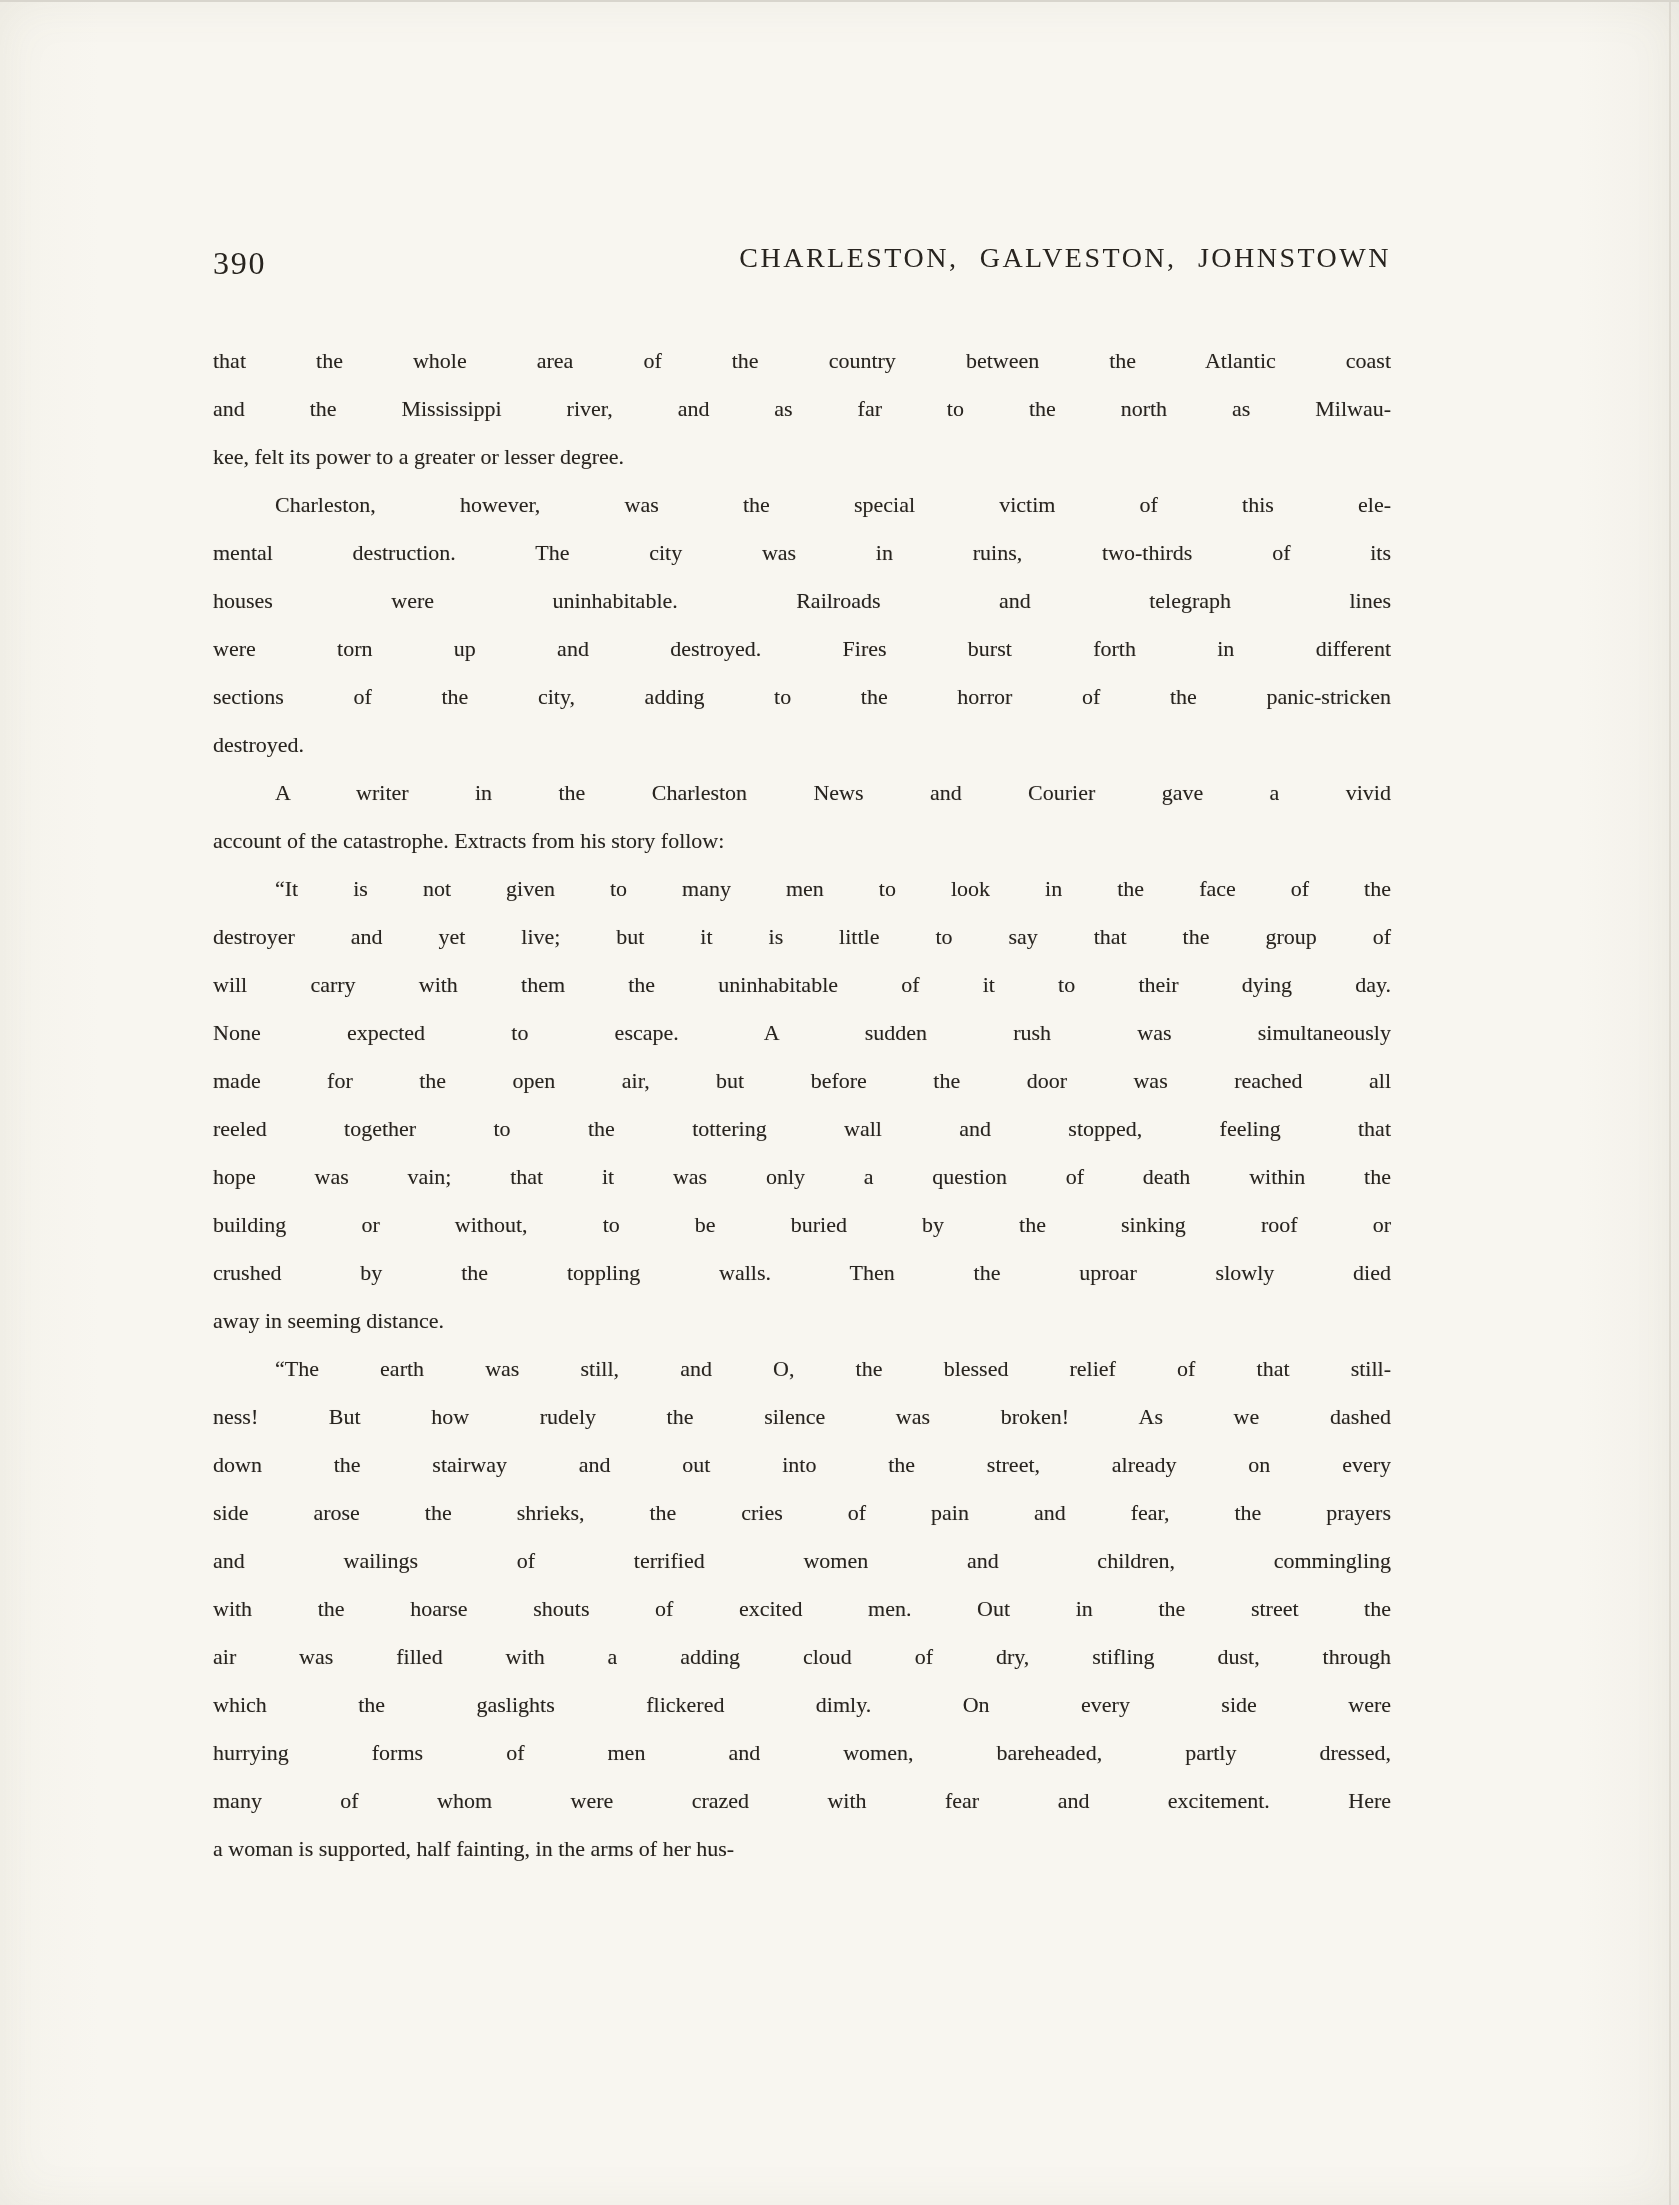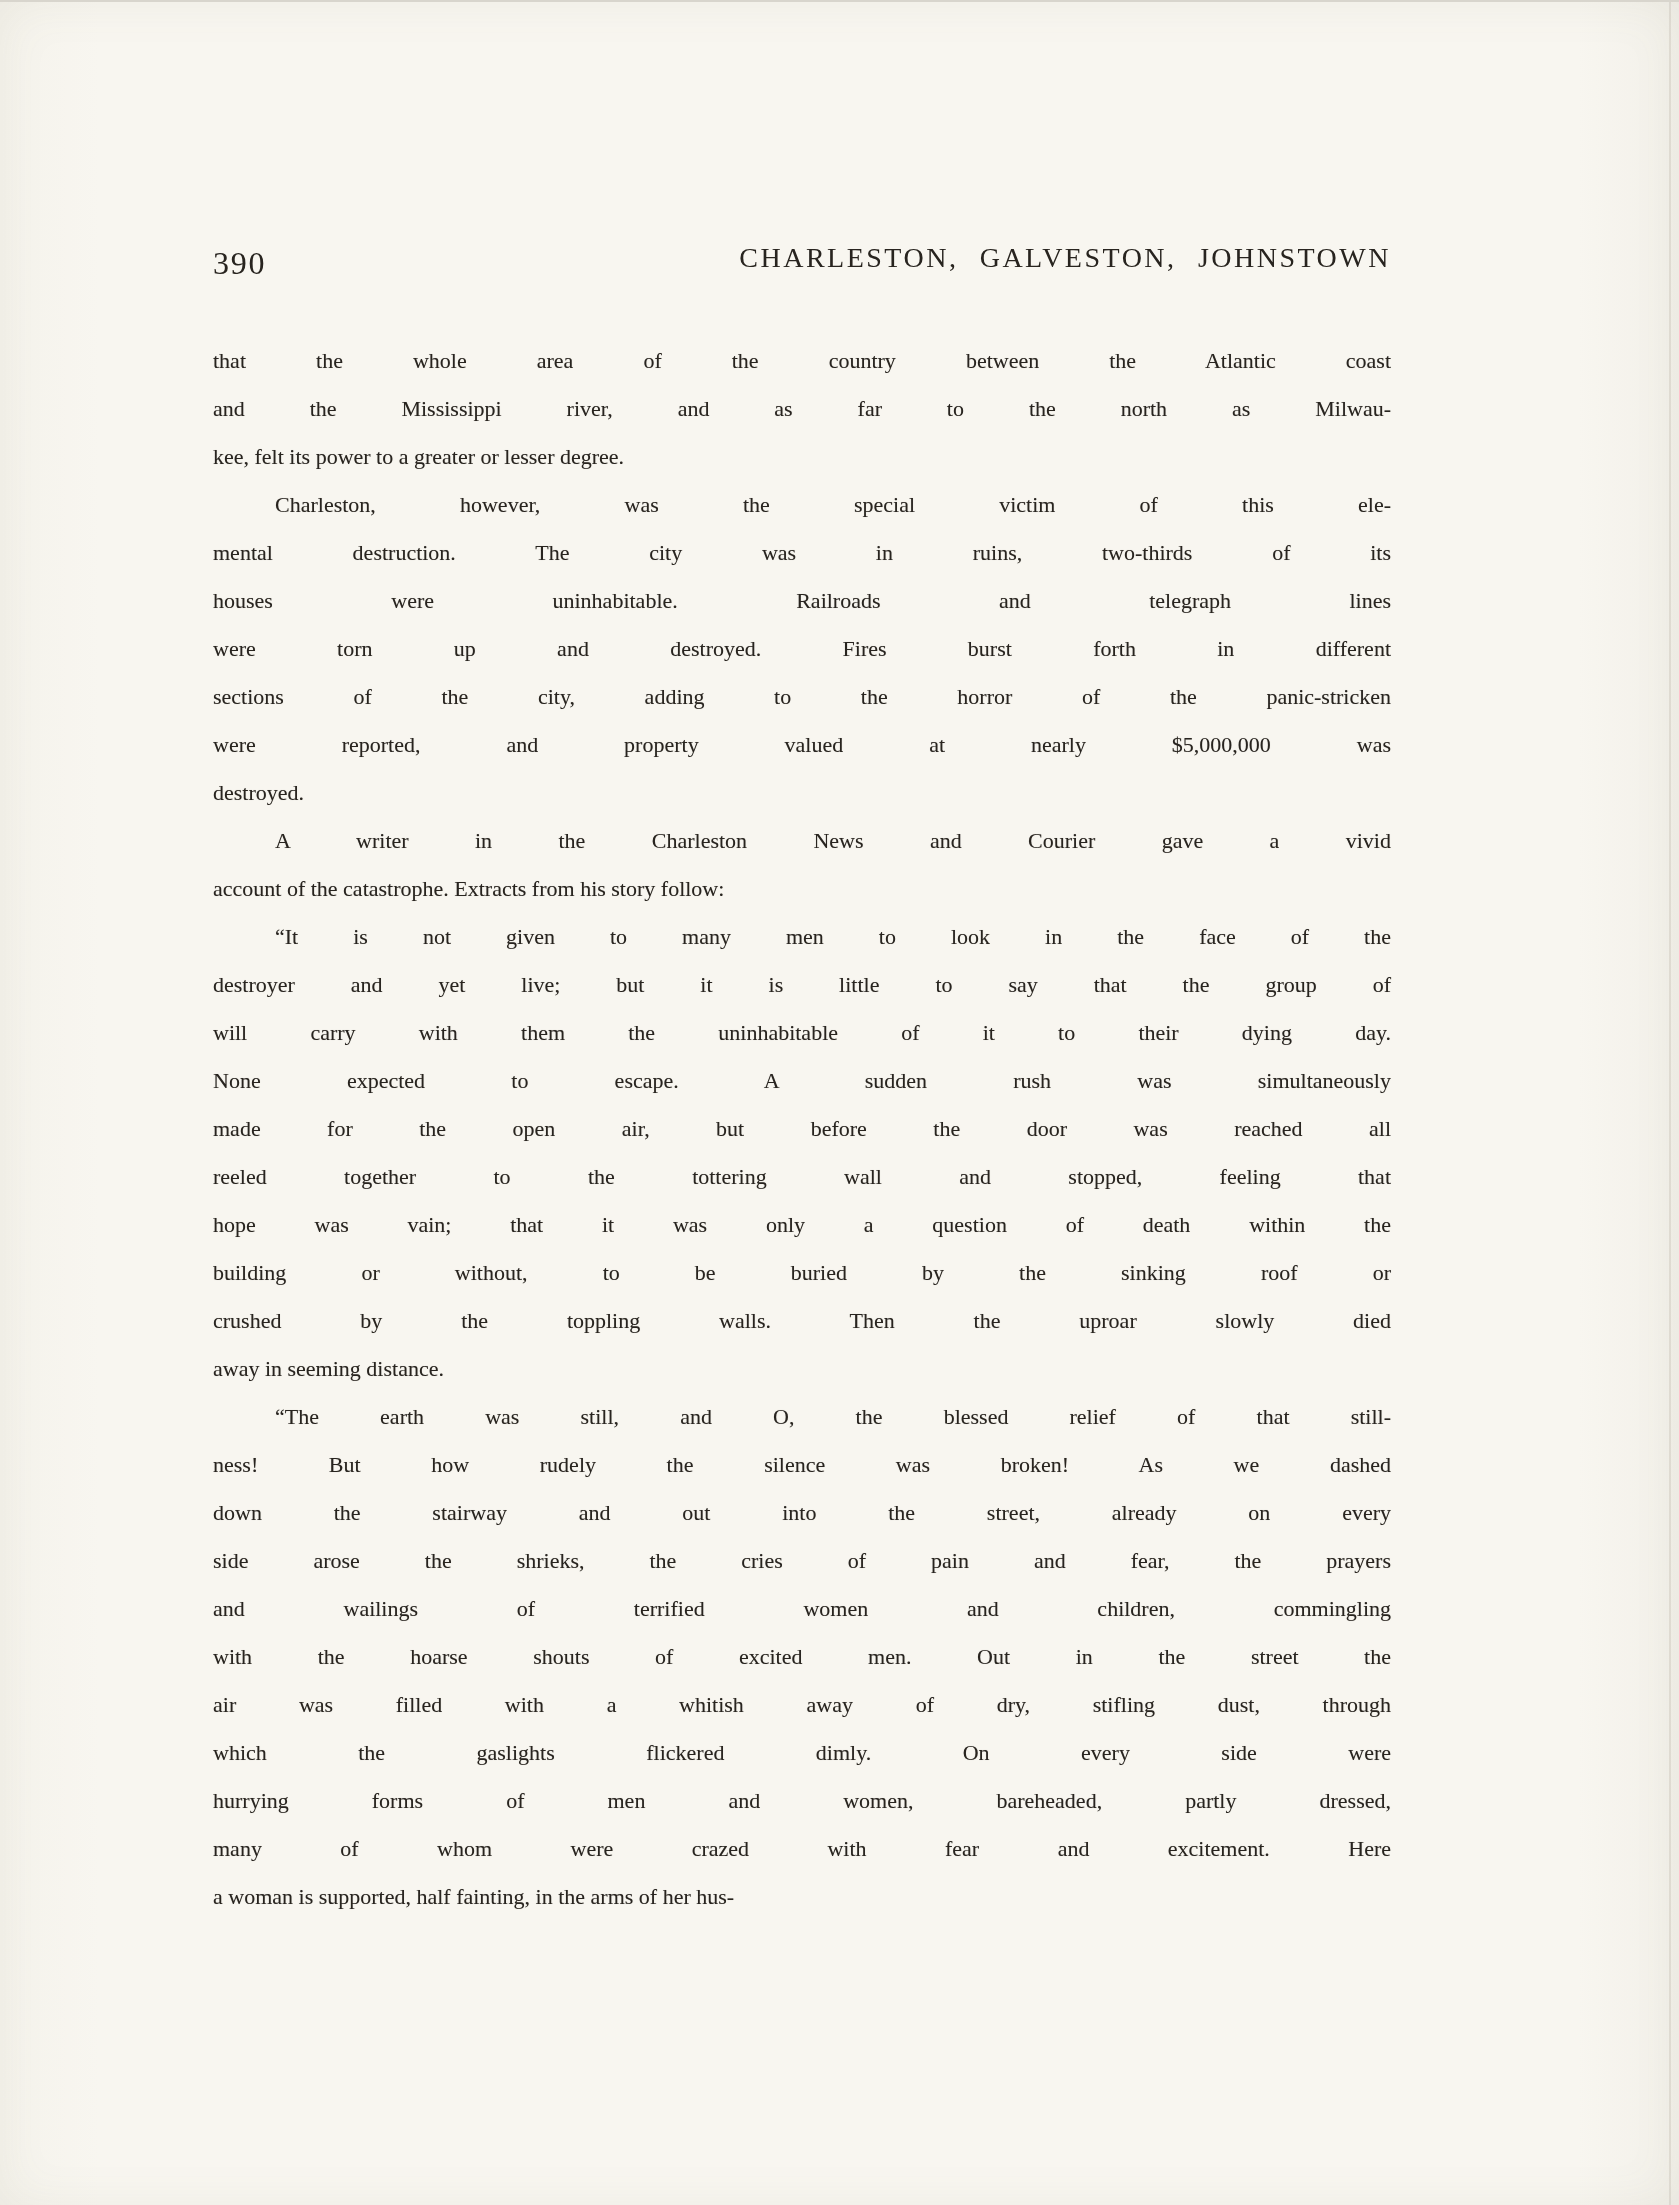--- a/index.html
+++ b/index.html
@@ -89,21 +89,20 @@
           <div class="line">that the whole area of the country between the Atlantic coast</div>
           <div class="line">and the Mississippi river, and as far to the north as Milwau-</div>
           <div class="line last">kee, felt its power to a greater or lesser degree.</div>
         </div>
       <div class="para indent">
           <div class="line">Charleston, however, was the special victim of this ele-</div>
           <div class="line">mental destruction.  The city was in ruins, two-thirds of its</div>
           <div class="line">houses were uninhabitable.  Railroads and telegraph lines</div>
           <div class="line">were torn up and destroyed.  Fires burst forth in different</div>
           <div class="line">sections of the city, adding to the horror of the panic-stricken</div>
-          <div class="line">were reported, and property valued at nearly $5,000,000 was</div>
           <div class="line last">destroyed.</div>
         </div>
       <div class="para indent">
           <div class="line">A writer in the Charleston News and Courier gave a vivid</div>
           <div class="line last">account of the catastrophe.  Extracts from his story follow:</div>
         </div>
       <div class="para indent">
           <div class="line">“It is not given to many men to look in the face of the</div>
           <div class="line">destroyer and yet live; but it is little to say that the group of</div>
           <div class="line">will carry with them the uninhabitable of it to their dying day.</div>
@@ -115,21 +114,21 @@
           <div class="line">crushed by the toppling walls.  Then the uproar slowly died</div>
           <div class="line last">away in seeming distance.</div>
         </div>
       <div class="para indent">
           <div class="line">“The earth was still, and O, the blessed relief of that still-</div>
           <div class="line">ness!  But how rudely the silence was broken!  As we dashed</div>
           <div class="line">down the stairway and out into the street, already on every</div>
           <div class="line">side arose the shrieks, the cries of pain and fear, the prayers</div>
           <div class="line">and wailings of terrified women and children, commingling</div>
           <div class="line">with the hoarse shouts of excited men.  Out in the street the</div>
-          <div class="line">air was filled with a whitish away of dry, stifling dust, through</div>
+          <div class="line">air was filled with a adding cloud of dry, stifling dust, through</div>
           <div class="line">which the gaslights flickered dimly.  On every side were</div>
           <div class="line">hurrying forms of men and women, bareheaded, partly dressed,</div>
           <div class="line">many of whom were crazed with fear and excitement.  Here</div>
           <div class="line last">a woman is supported, half fainting, in the arms of her hus-</div>
         </div>
     </div>
 
   </div>
 </div>
 

